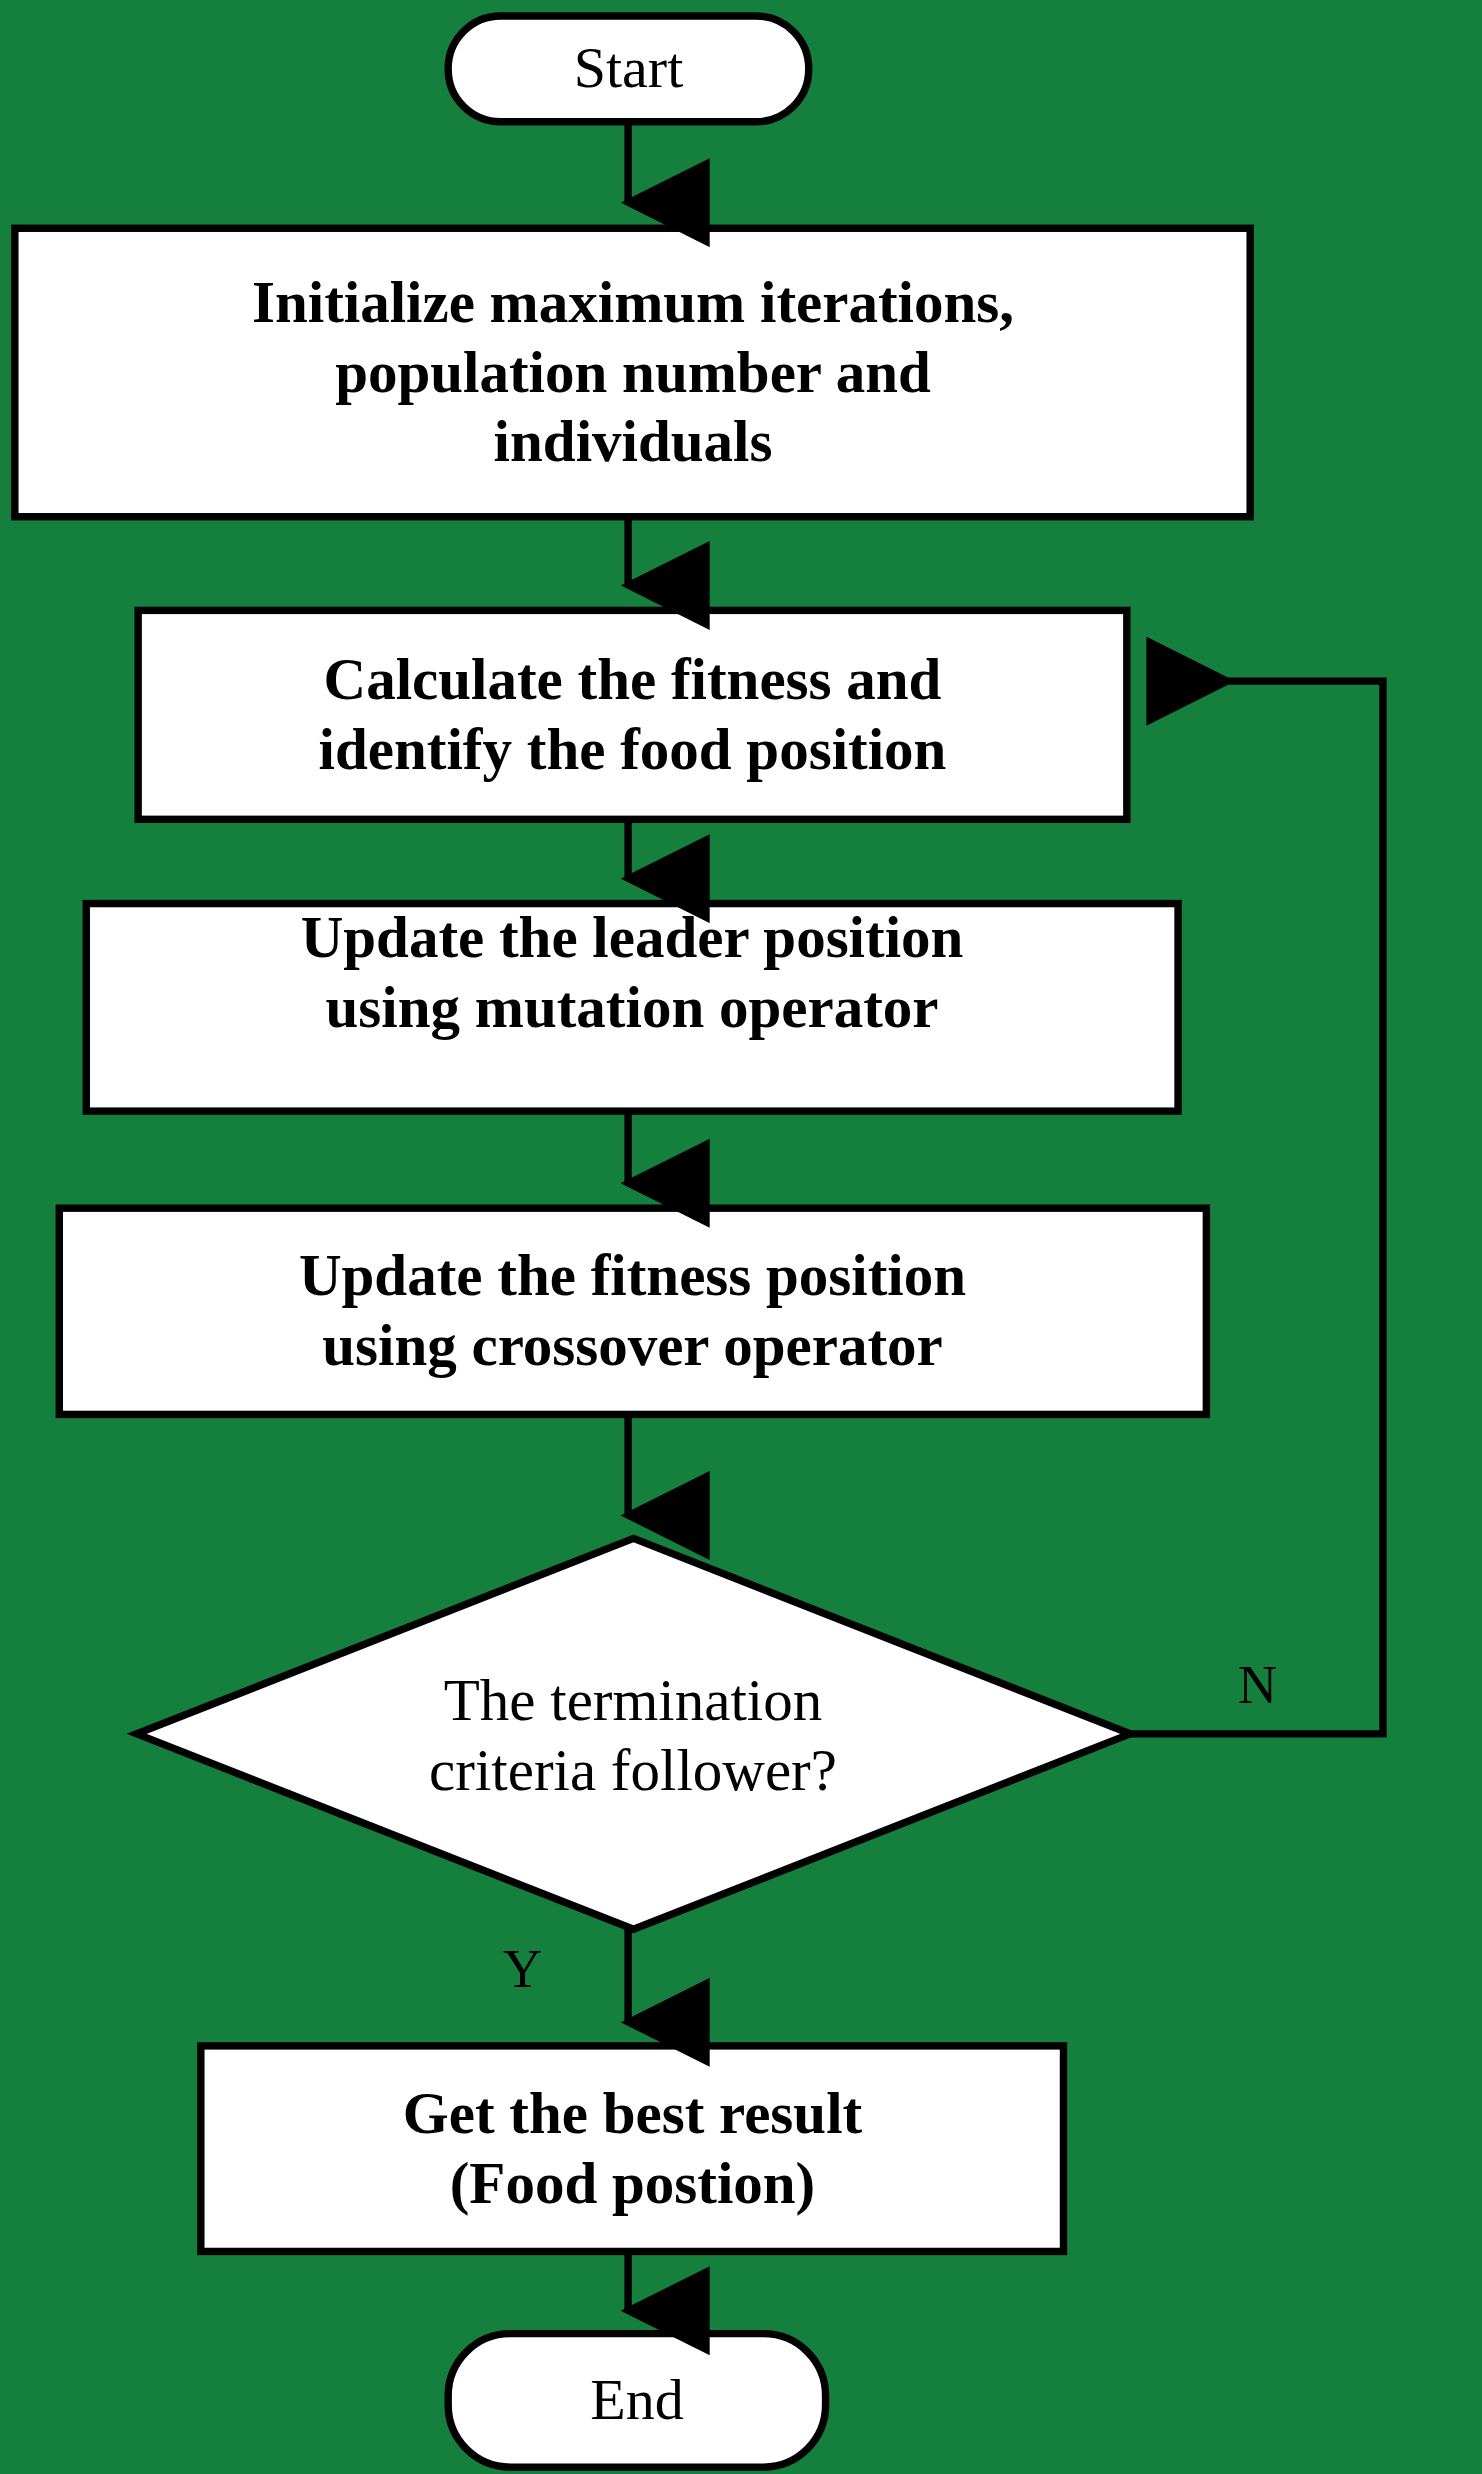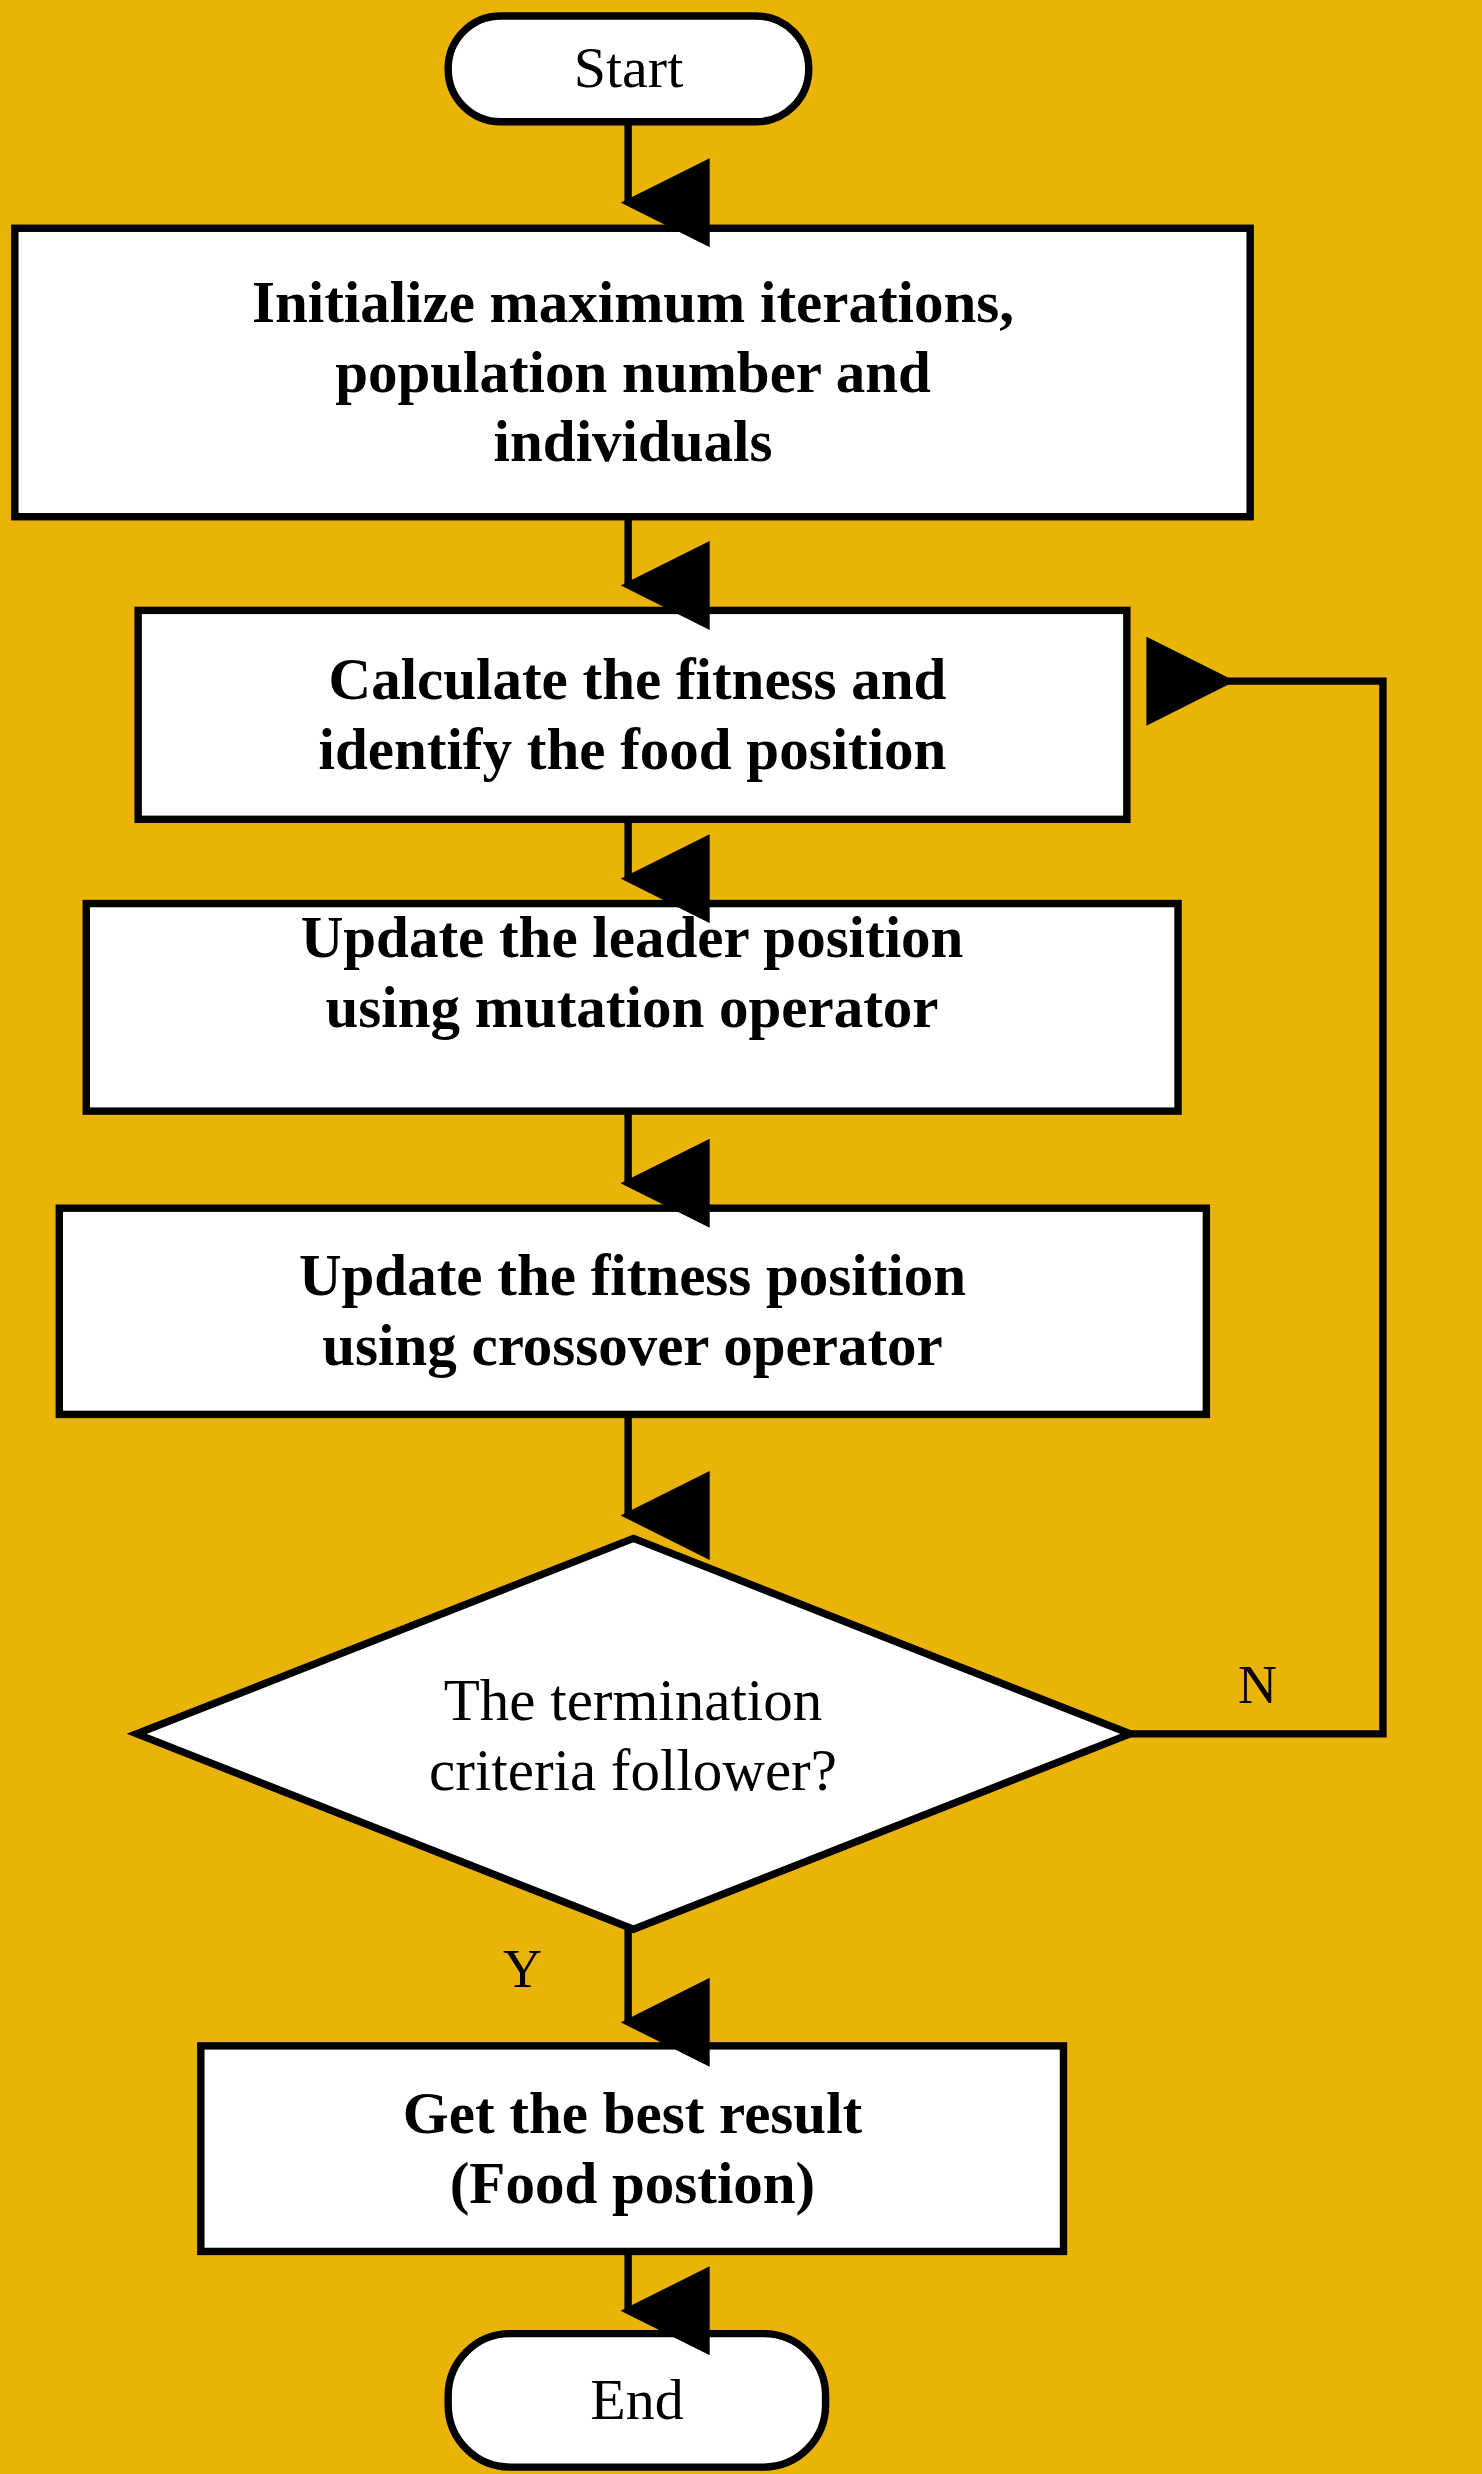--- a/index.html
+++ b/index.html
@@ -5,21 +5,21 @@
 <style>
   html, body {
     margin: 0;
     padding: 0;
     background: #ffffff;
   }
   #stage {
     position: relative;
     width: 1482px;
     height: 2475px;
-    background: #eab308;
+    background: #15803d;
     overflow: hidden;
     font-family: "Liberation Serif", "DejaVu Serif", serif;
   }
   #flow-svg {
     position: absolute;
     top: 0;
     left: 0;
     width: 1482px;
     height: 2475px;
   }
@@ -93,21 +93,21 @@
 
     <line x1="932" y1="3340" x2="932" y2="3428" stroke="#000000" stroke-width="11" marker-end="url(#arrow-down)"></line>
   </svg>
 
   <div class="node-label terminal-label" style="left:448px; top:15.5px; width:361px; height:106px;">Start</div>
 
   <div class="node-label process-label" style="left:15px; top:228px; width:1236px; height:289px;">Initialize maximum iterations,
 population number and
 individuals</div>
 
-  <div class="node-label process-label" style="left:138px; top:610px; width:989px; height:209px;text-align:right;">Calculate the fitness and
+  <div class="node-label process-label" style="left:138px; top:610px; width:989px; height:209px;">Calculate the fitness and
 identify the food position</div>
 
   <div class="node-label process-label" style="left:86px; top:869px; width:1092px; height:208px;">Update the leader position
 using mutation operator</div>
 
   <div class="node-label process-label" style="left:59px; top:1208px; width:1147px; height:206px;">Update the fitness position
 using crossover operator</div>
 
   <div class="node-label decision-label" style="left:222px; top:1625px; width:822px; height:222px;">The termination
 criteria follower?</div>

